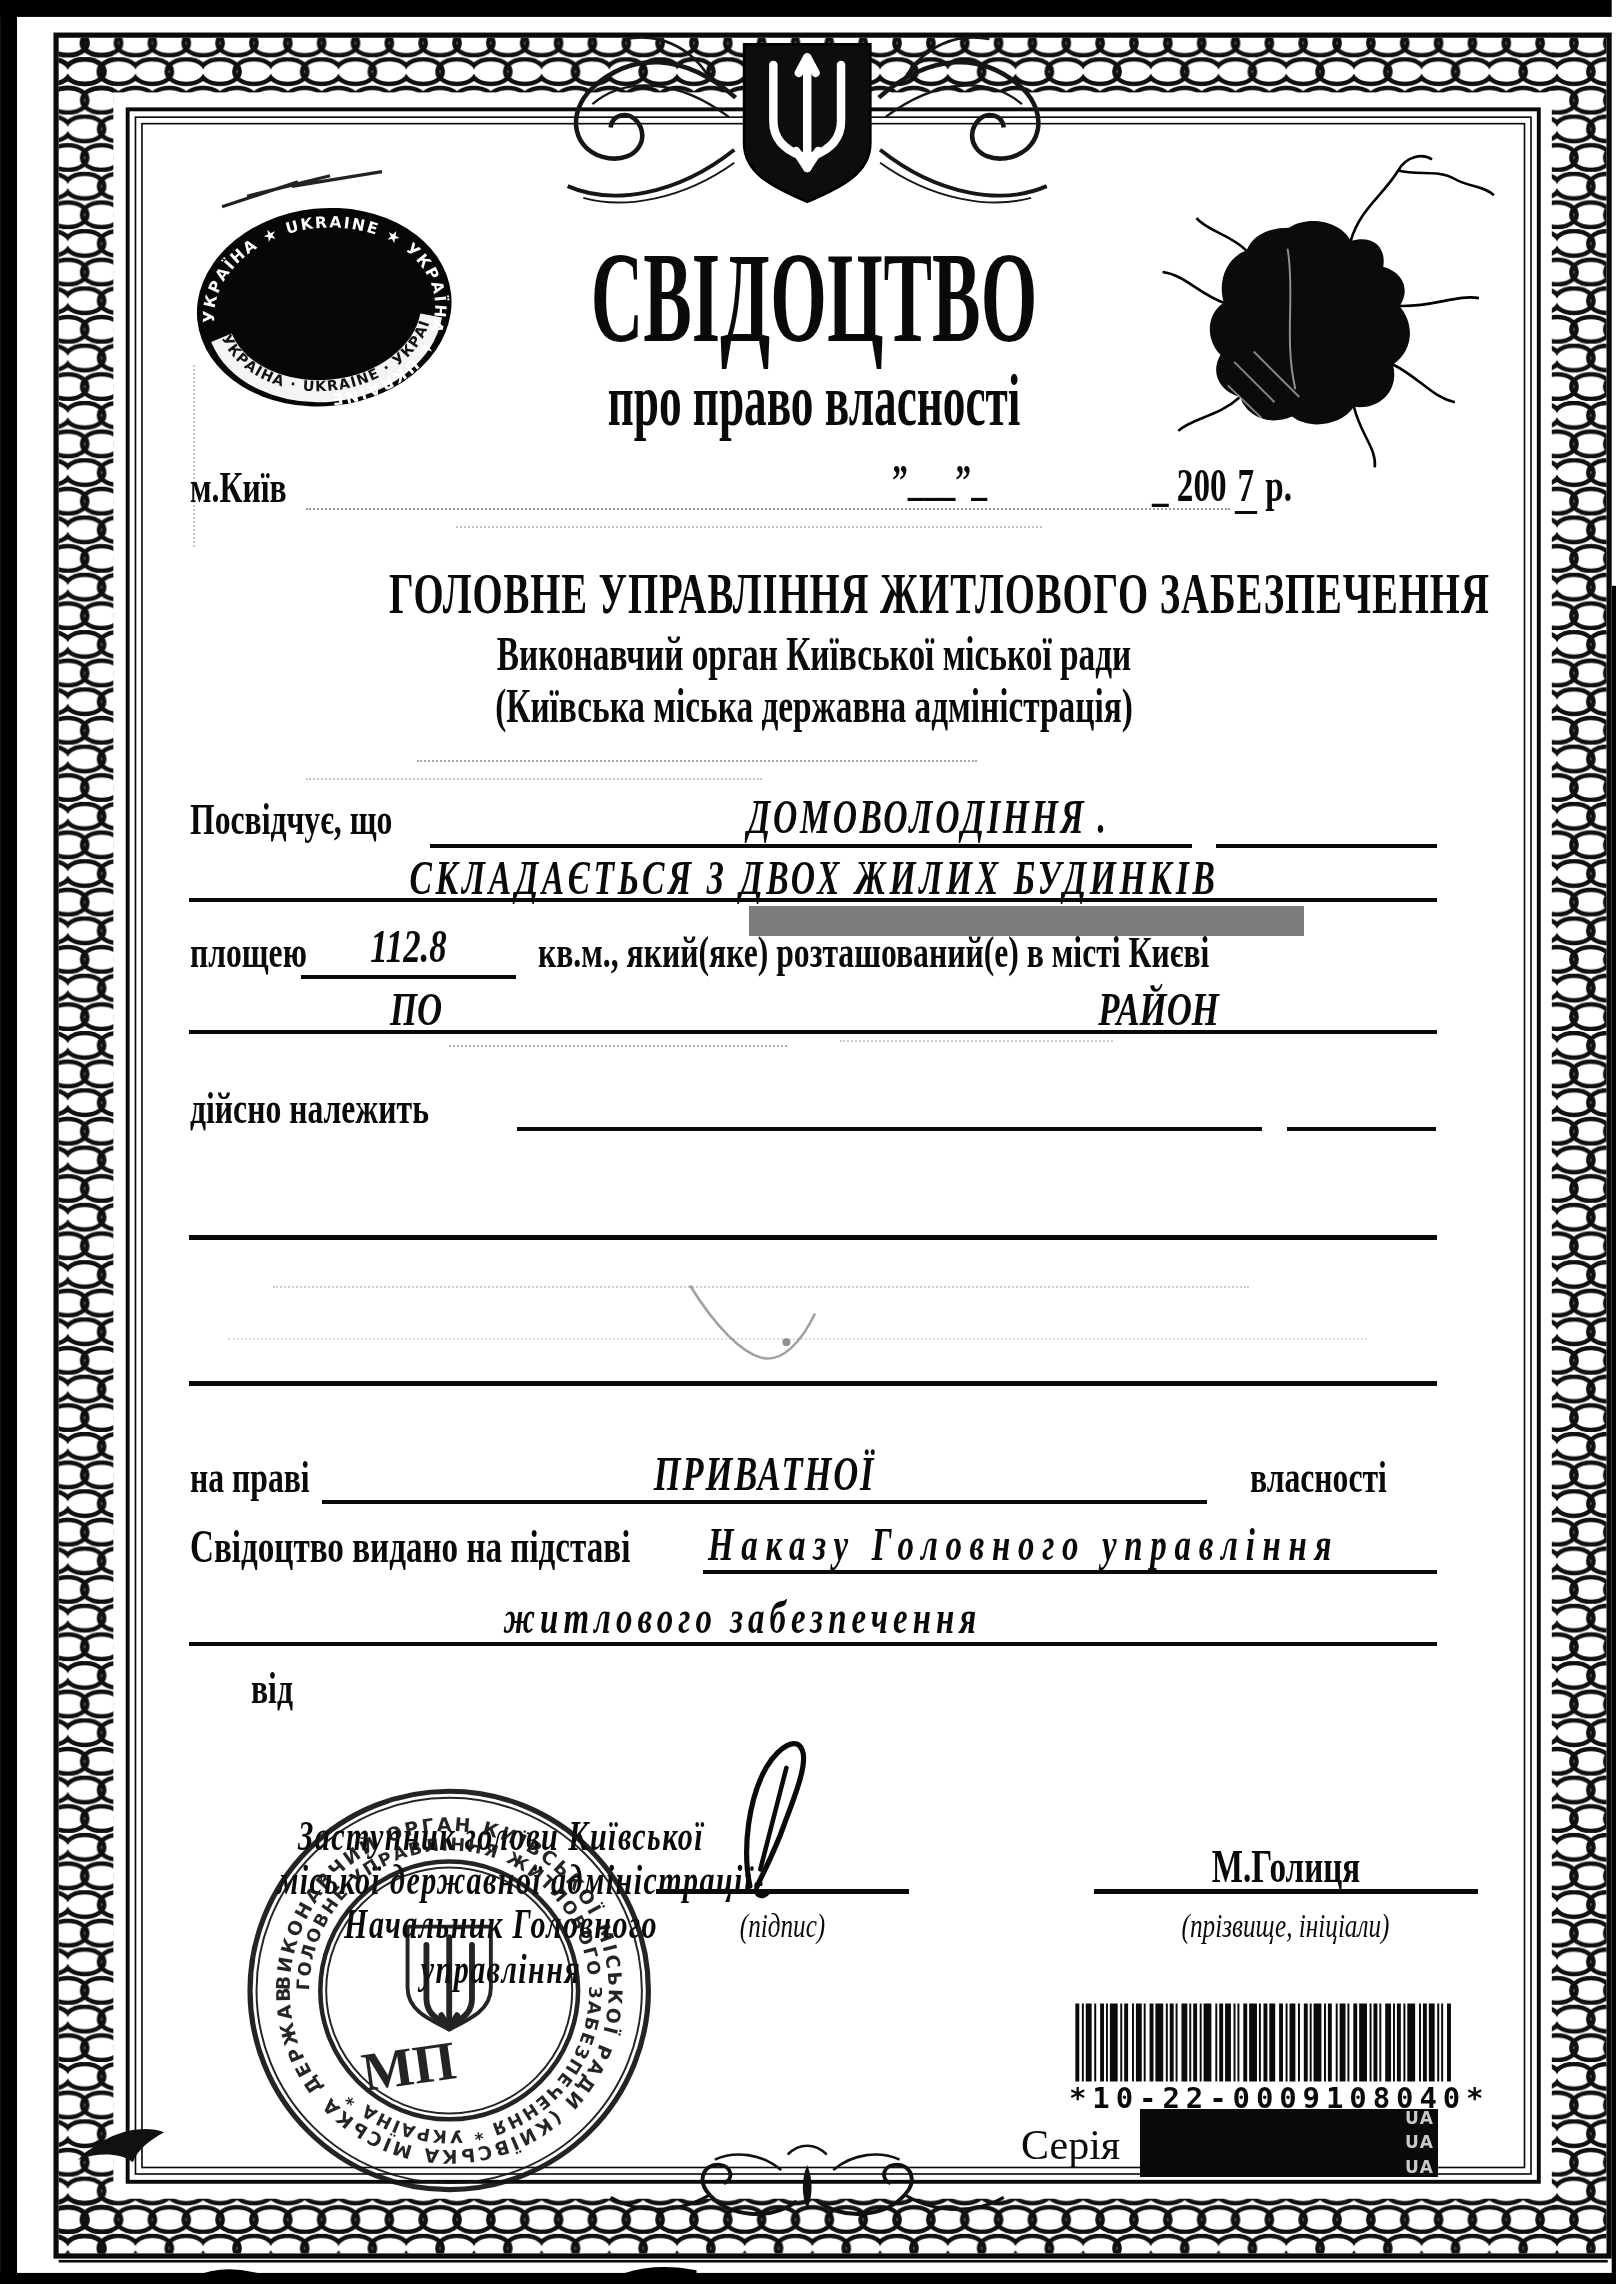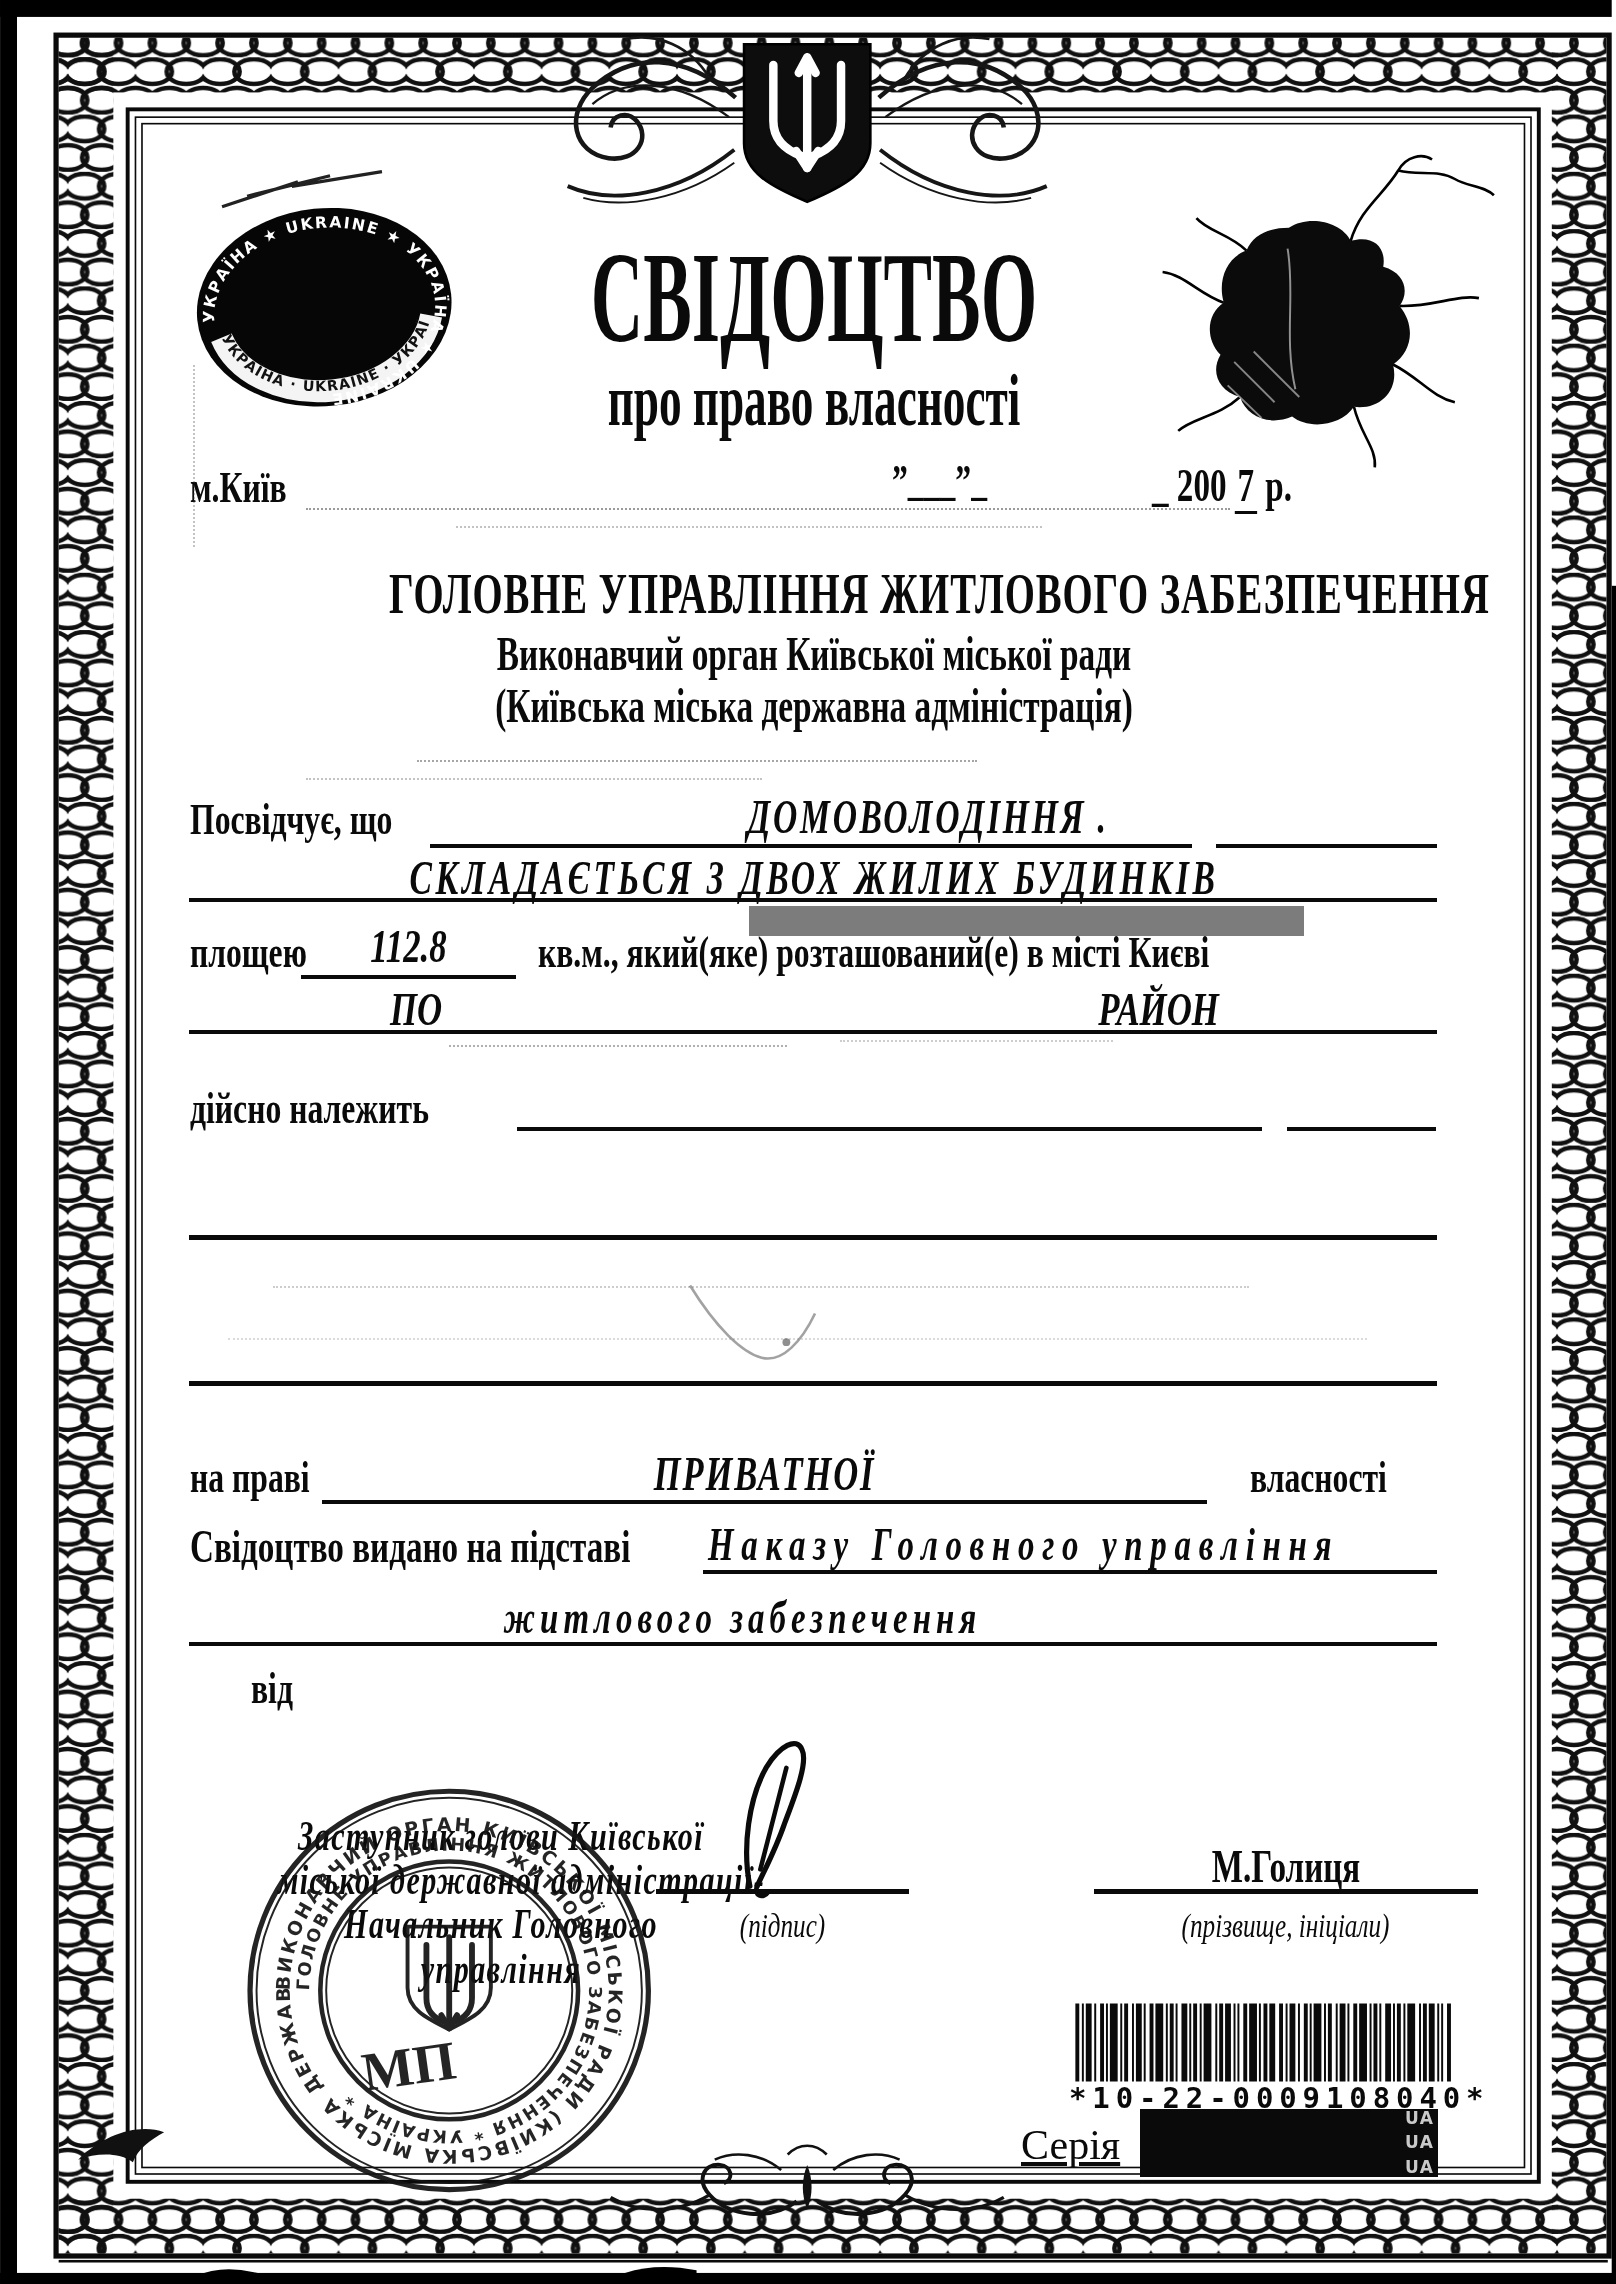--- a/index.html
+++ b/index.html
@@ -206,21 +206,21 @@
 
   <div class="ln" style="left:656px;top:1889px;width:253px;height:4.6px;"></div>
   <div class="t cxc it rg" style="left:656px;width:253px;top:1906px;font-size:34px;transform:scaleX(.74);">(підпис)</div>
 
   <div class="t cxc" style="left:1094px;width:384px;top:1841px;font-size:46px;transform:scaleX(.72);">М.Голиця</div>
   <div class="ln" style="left:1094px;top:1889px;width:384px;height:4.6px;"></div>
   <div class="t cxc it rg" style="left:1074px;width:423px;top:1906px;font-size:34px;transform:scaleX(.74);">(прізвище, ініціали)</div>
 
   <div class="t" style="left:1069px;width:391px;top:2082px;font-family:'DejaVu Sans Mono',monospace;font-size:29px;letter-spacing:5.9px;text-align:center;">*10-22-0009108040*</div>
 
-  <div class="t rg" style="left:1021px;top:2121px;font-size:42px;text-decoration:underline;">Серія</div>
+  <div class="t rg" style="left:1021px;top:2121px;font-size:42px;">Серія</div>
   <div class="blackbox" style="left:1140px;top:2109px;width:298px;height:68px;">
     <span class="uamark" style="right:3.9px;top:-1.3px;position:absolute;">UA</span>
     <span class="uamark" style="right:3.9px;top:23.4px;position:absolute;">UA</span>
     <span class="uamark" style="right:3.9px;top:48px;position:absolute;">UA</span>
   </div>
 
   <svg id="overlay" width="1617" height="2284" viewBox="0 0 2484 3509">
 
     <path d="M1060,1975 C1100,2040 1140,2078 1170,2086 C1202,2094 1232,2060 1252,2018" stroke="#555" stroke-width="4" fill="none" opacity=".55"></path>
     <circle cx="1208" cy="2062" r="6" fill="#444" opacity=".6"></circle>

